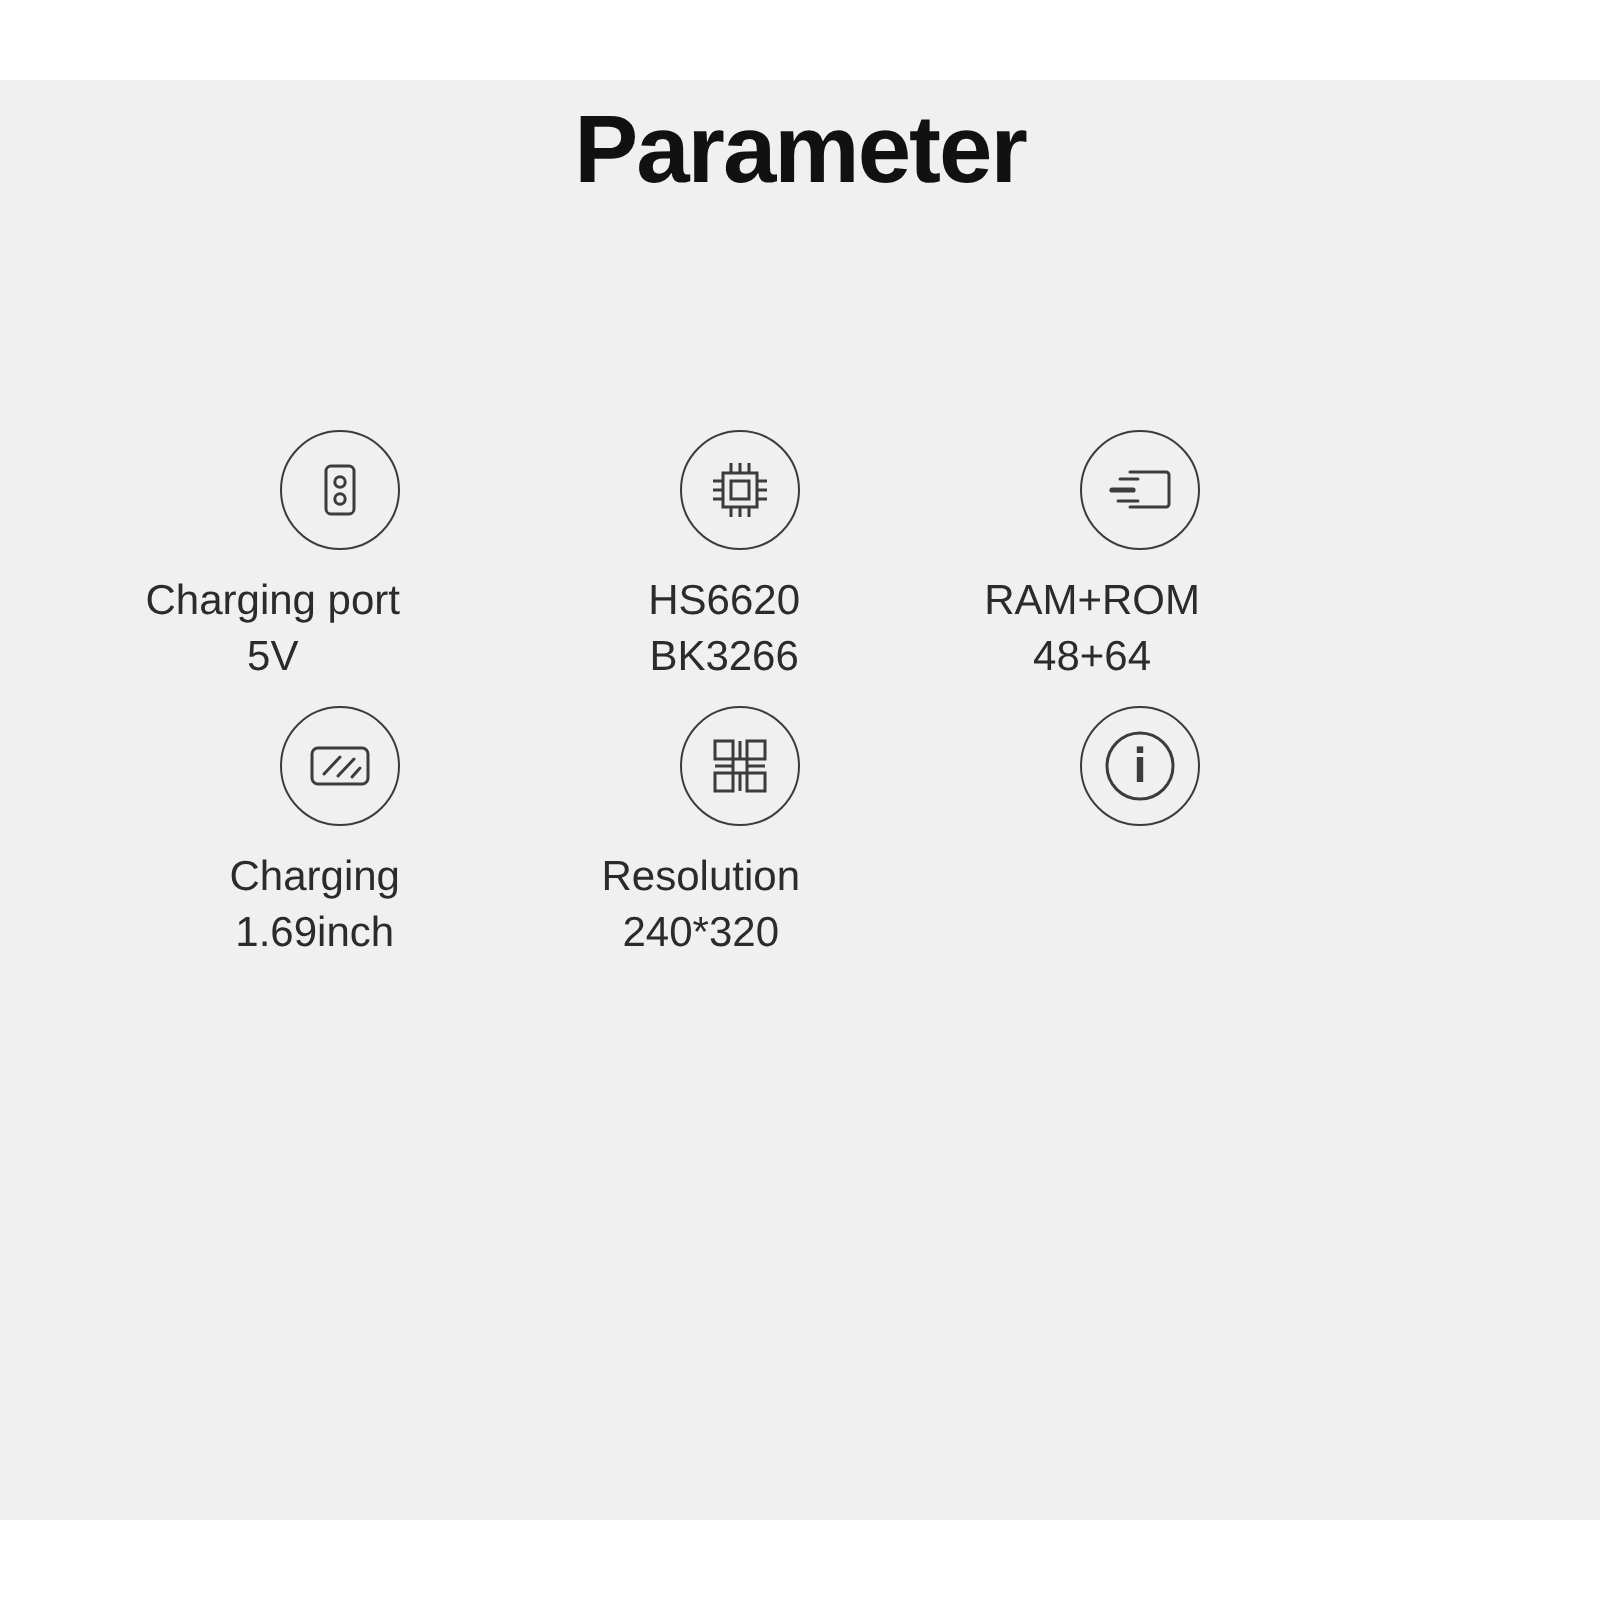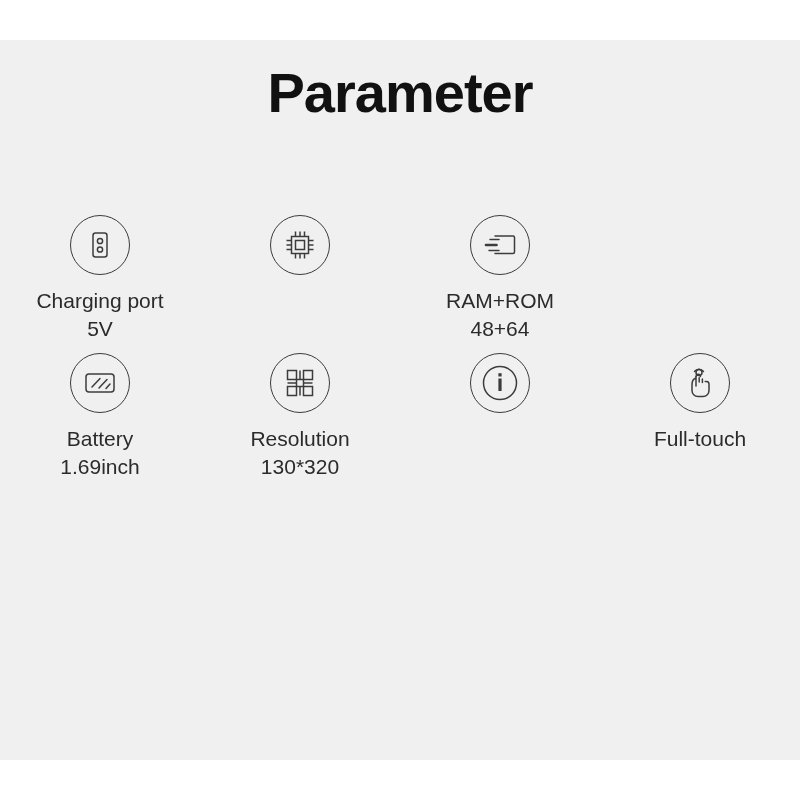--- a/index.html
+++ b/index.html
@@ -23,24 +23,24 @@
     position: absolute;
     left: 0;
     top: 40px;
     width: 800px;
     height: 720px;
     background: #f0f0f0;
   }
   .page-title {
     position: absolute;
     left: 0;
-    top: 62px;
+    top: 50px;
     width: 800px;
     text-align: center;
-    font-size: 56px;
+    font-size: 48px;
     font-weight: bold;
     letter-spacing: -1px;
     color: #111111;
     line-height: 1.1;
   }
   .grid {
     position: absolute;
     left: 0;
     top: 215px;
     width: 800px;
@@ -49,21 +49,21 @@
     display: flex;
     width: 800px;
   }
   .row-2 {
     margin-top: 10px;
   }
   .cell {
     width: 200px;
     display: flex;
     flex-direction: column;
-    align-items: center;
+    align-items: flex-end;
   }
   .icon-circle {
     width: 60px;
     height: 60px;
     border: 1.6px solid #3c3c3c;
     border-radius: 50%;
     display: flex;
     align-items: center;
     justify-content: center;
     box-sizing: border-box;
@@ -118,20 +118,22 @@
             <line x1="18" y1="26.5" x2="18" y2="31.5"></line>
             <line x1="22.5" y1="26.5" x2="22.5" y2="31.5"></line>
             <line x1="4.5" y1="13.5" x2="9.5" y2="13.5"></line>
             <line x1="4.5" y1="18" x2="9.5" y2="18"></line>
             <line x1="4.5" y1="22.5" x2="9.5" y2="22.5"></line>
             <line x1="26.5" y1="13.5" x2="31.5" y2="13.5"></line>
             <line x1="26.5" y1="18" x2="31.5" y2="18"></line>
             <line x1="26.5" y1="22.5" x2="31.5" y2="22.5"></line>
           </svg>
         </div>
+        <div class="cell-label">HS6620
+BK3266</div>
       </div>
 
       <div class="cell">
         <div class="icon-circle">
           <svg width="38" height="30" viewBox="0 0 38 30" fill="none" stroke="#3c3c3c" stroke-width="1.5" stroke-linecap="round">
             <path d="M14 6 H32 a1.5 1.5 0 0 1 1.5 1.5 V22 a1.5 1.5 0 0 1 -1.5 1.5 H14"></path>
             <line x1="9" y1="9.5" x2="18" y2="9.5"></line>
             <line x1="5" y1="15" x2="15.5" y2="15" stroke-width="2.6"></line>
             <line x1="8" y1="20.5" x2="18" y2="20.5"></line>
           </svg>
@@ -147,57 +149,46 @@
 
       <div class="cell">
         <div class="icon-circle">
           <svg width="38" height="30" viewBox="0 0 38 30" fill="none" stroke="#3c3c3c" stroke-width="1.5" stroke-linecap="round">
             <rect x="5" y="6" width="28" height="18" rx="3"></rect>
             <line x1="11" y1="19" x2="19" y2="10.5"></line>
             <line x1="18" y1="20" x2="26" y2="11.5"></line>
             <line x1="25" y1="20.5" x2="29" y2="16"></line>
           </svg>
         </div>
-        <div class="cell-label">Battery
+        <div class="cell-label">Charging
 1.69inch</div>
       </div>
 
       <div class="cell">
         <div class="icon-circle">
           <svg width="34" height="34" viewBox="0 0 34 34" fill="none" stroke="#3c3c3c" stroke-width="1.5">
             <rect x="4.5" y="4.5" width="9" height="9"></rect>
             <rect x="20.5" y="4.5" width="9" height="9"></rect>
             <rect x="4.5" y="20.5" width="9" height="9"></rect>
             <rect x="20.5" y="20.5" width="9" height="9"></rect>
             <path d="M17 4.5 V13.5 M17 20.5 V29.5 M13.5 17 H4.5 M20.5 17 H29.5 M13.5 13.5 H20.5 V20.5 H13.5 Z"></path>
           </svg>
         </div>
         <div class="cell-label">Resolution
-130*320</div>
+240*320</div>
       </div>
 
       <div class="cell">
         <div class="icon-circle">
           <svg width="44" height="44" viewBox="0 0 44 44" fill="none" stroke="#3c3c3c" stroke-width="1.5">
             <circle cx="22" cy="22" r="16.5"></circle>
             <rect x="20.4" y="17.5" width="3.2" height="12.5" fill="#3c3c3c" stroke="none"></rect>
             <rect x="20.4" y="12.2" width="3.2" height="3.3" fill="#3c3c3c" stroke="none"></rect>
           </svg>
         </div>
       </div>
 
-      <div class="cell">
-        <div class="icon-circle">
-          <svg width="34" height="36" viewBox="0 0 34 36" fill="none" stroke="#3c3c3c" stroke-width="1.5" stroke-linecap="round">
-            <circle cx="16" cy="7.5" r="3"></circle>
-            <path d="M11.5 6.5 a5.6 5.6 0 0 1 9 0"></path>
-            <path d="M13 11.5 V21 M13 13 c-3 1 -4 3.5 -4 6.5 v6 c0 3.4 2.6 6 6 6 h5 c3.4 0 6 -2.6 6 -6 v-6.5 c0 -1.6 -1.3 -2.6 -2.6 -2.6 h-1.2 M16.2 17 v-4.2 M19.4 17.5 v-3.4"></path>
-            <path d="M13 11.5 a2.2 2.2 0 0 1 4.4 0"></path>
-          </svg>
-        </div>
-        <div class="cell-label">Full-touch</div>
-      </div>
 
     </div>
 
   </div>
 
 </div>
 
 </body></html>

